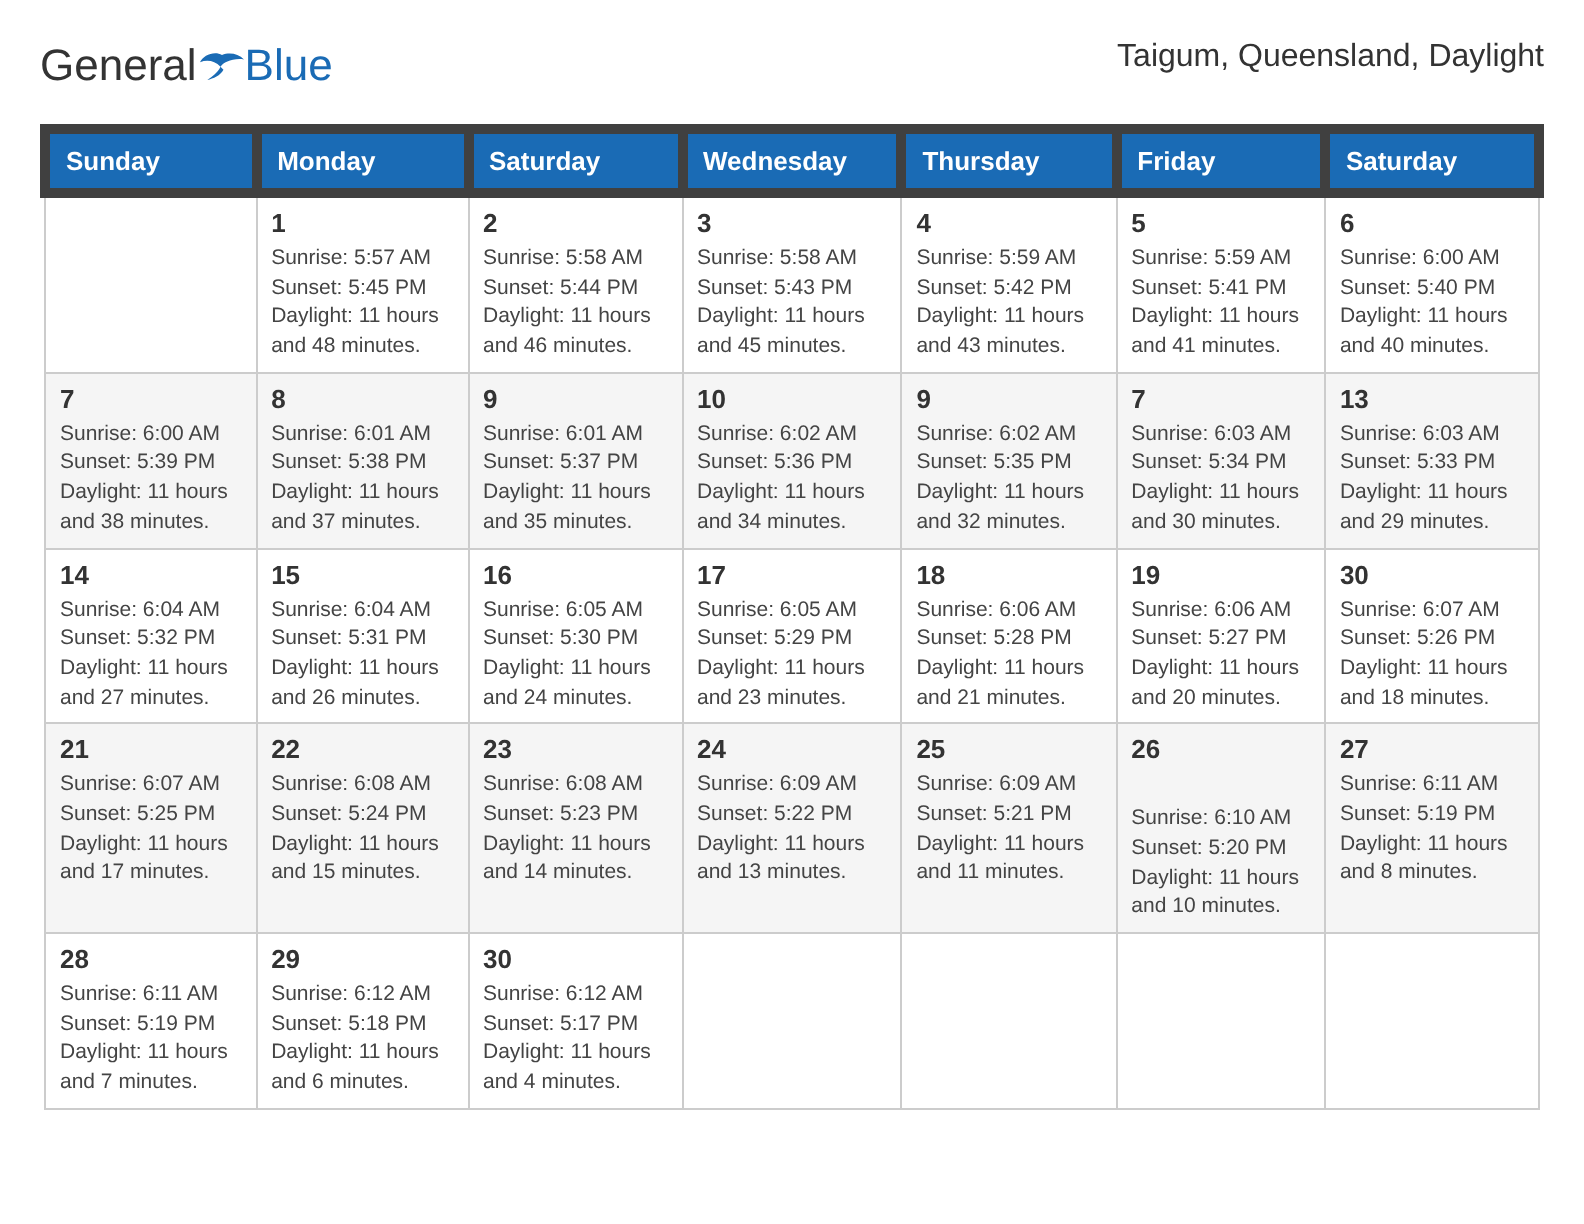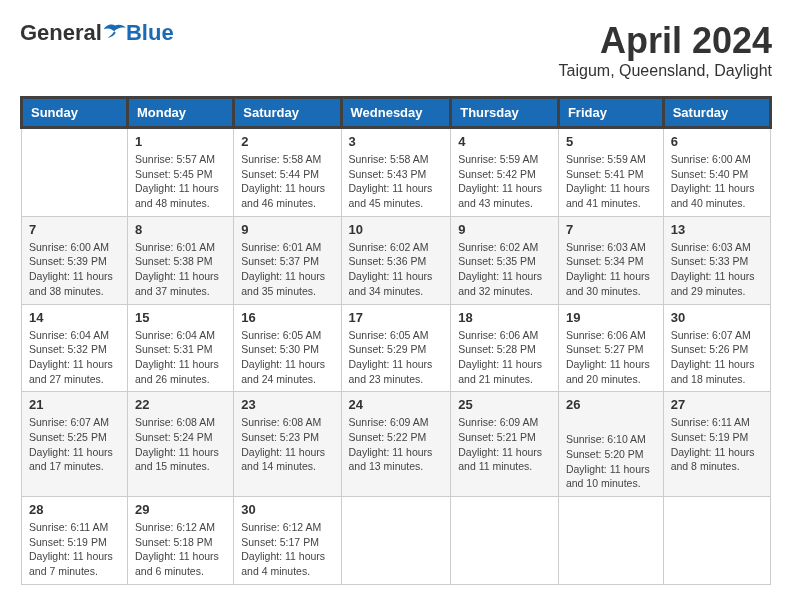--- a/index.html
+++ b/index.html
@@ -16,23 +16,23 @@
       align-items: flex-start;
       margin-bottom: 16px;
     }
     .logo {
       display: flex;
       flex-direction: column;
       align-items: flex-start;
     }
     .logo-text {
       display: flex;
-      align-items: flex-start;
+      align-items: center;
       font-size: 22px;
-      font-weight: bold;
+      font-weight: normal;
       color: #333;
     }
     .logo-general { color: #333; }
     .logo-blue { color: #1a6bb5; }
     .logo-bird {
       width: 22px;
       height: 22px;
       margin-left: 2px;
     }
     .title-area {
@@ -51,21 +51,21 @@
       width: 100%;
       border-collapse: collapse;
     }
     thead tr th {
       background-color: #1a6bb5;
       color: #fff;
       font-size: 13px;
       font-weight: bold;
       padding: 6px 8px;
       text-align: left;
-      border: 3px solid #404040;
+      border: 5px solid #404040;
     }
     tbody tr td {
       vertical-align: top;
       border: 1px solid #ccc;
       padding: 5px 7px;
       width: 113px;
       min-height: 80px;
     }
     .day-number {
       font-size: 13px;
@@ -97,21 +97,20 @@
     <div class="logo-text">
       <span class="logo-general">General</span>
       <svg class="logo-bird" viewBox="0 0 30 25">
         <path d="M15 5 C10 2, 2 5, 0 10 C5 8, 10 9, 14 13 C16 10, 22 7, 30 8 C26 4, 20 3, 15 5Z" fill="#1a6bb5"></path>
         <path d="M14 13 C12 17, 8 20, 5 22 C9 21, 14 19, 16 15Z" fill="#1a6bb5"></path>
       </svg>
       <span class="logo-blue">Blue</span>
     </div>
   </div>
   <div class="title-area">
-    <div class="month-title">April 2024</div>
     <div class="location">Taigum, Queensland, Daylight</div>
   </div>
 </div>
 
 <table>
   <thead>
     <tr id="header-row">
     <th>Sunday</th>
         <th>Monday</th>
         <th>Saturday</th>

